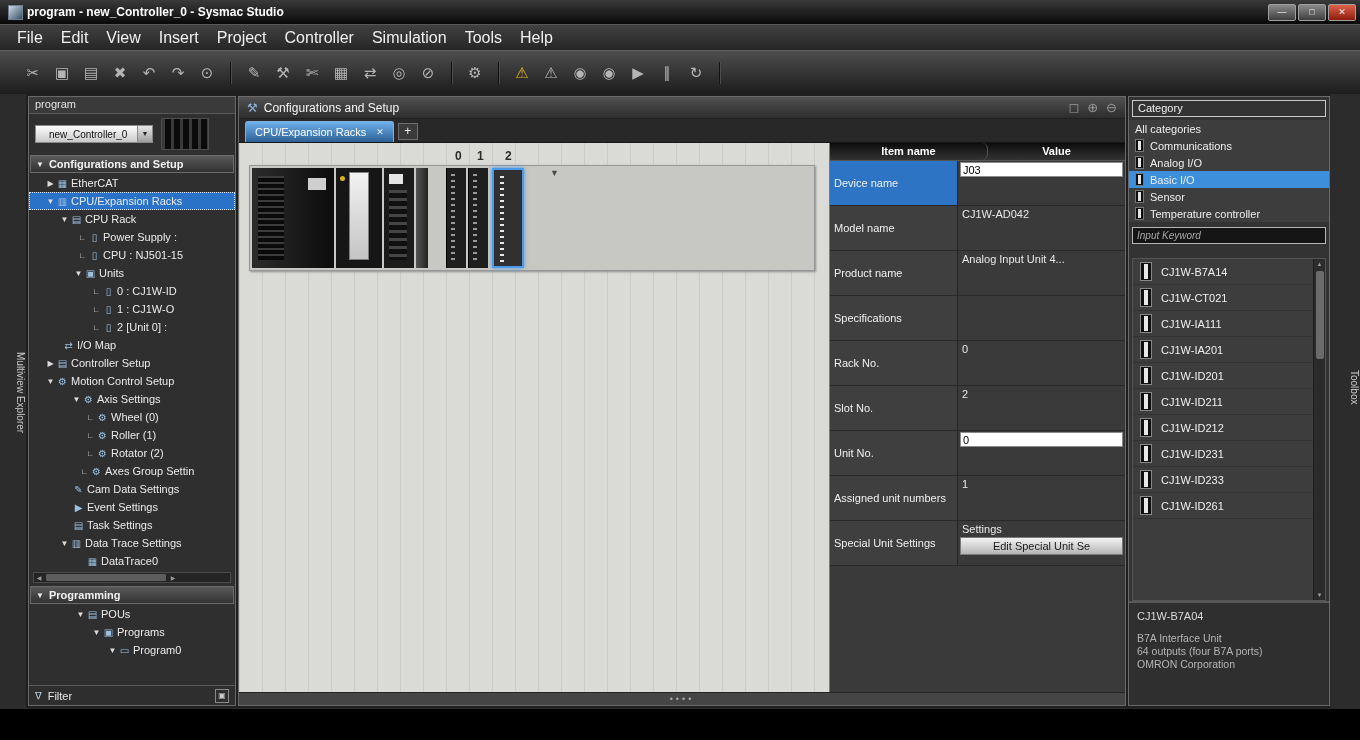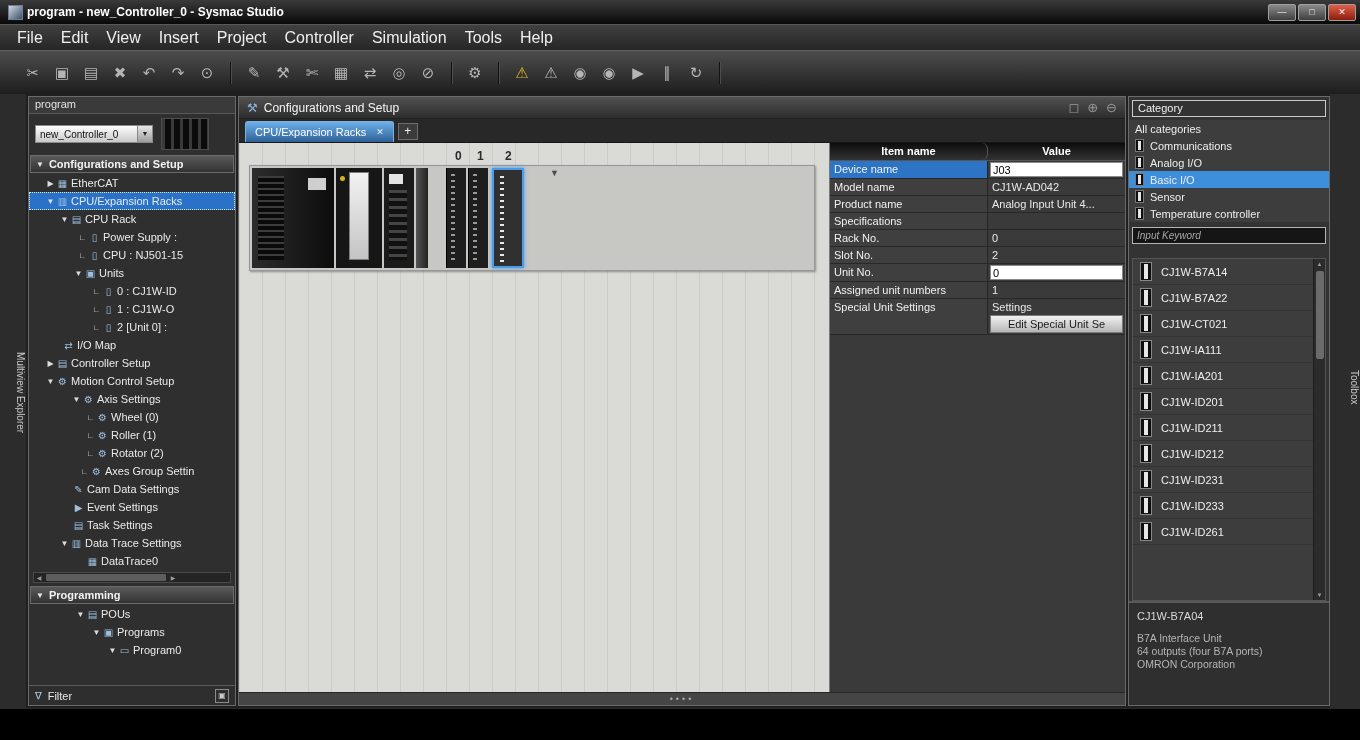--- a/index.html
+++ b/index.html
@@ -28,21 +28,21 @@
   .content { flex:1; display:flex; min-height:0; background:#1f1f1f; }
   .strip { background:#2c2c2c; color:#c9c9c9; font-size:10px; writing-mode:vertical-rl; text-align:left; flex:none; }
   .strip.left { width:26px; padding-top:258px; padding-left:7px; }
   .strip.right { width:30px; padding-top:276px; padding-left:9px; }
 
   
   .left-panel { width:208px; margin:2px; border:1px solid #6a6a6a; background:#2f2f2f; display:flex; flex-direction:column; flex:none; min-height:0; }
   .lp-header { height:17px; background:#3a3a3a; border-bottom:1px solid #585858; color:#e2e2e2; padding:1px 6px; flex:none; }
   .lp-ctrl-row { height:40px; display:flex; align-items:center; gap:8px; padding:4px 6px; flex:none; }
   .ctrl-select { width:118px; height:18px; background:linear-gradient(180deg,#fdfdfd,#c9c9c9); border:1px solid #8a8a8a; color:#111; font-size:10px; display:flex; align-items:center; }
-  .ctrl-select .txt { flex:1; padding-left:4px; overflow:hidden; white-space:nowrap; }
+  .ctrl-select .txt { flex:1; padding-left:13px; overflow:hidden; white-space:nowrap; }
   .ctrl-arrow { width:15px; height:100%; background:linear-gradient(180deg,#e7e7e7,#9e9e9e); border-left:1px solid #8a8a8a; font-size:7px; color:#222; text-align:center; line-height:16px; }
   .ctrl-thumb { width:48px; height:32px; background:#0d0d0d; border:1px solid #4c4c4c; background-image:repeating-linear-gradient(90deg,#3a3a3a 0 3px,#0b0b0b 3px 9px); }
   .tree { flex:none; overflow:hidden; }
   .tree2 { flex:none; }
   .tree-section-hdr { height:18px; background:linear-gradient(180deg,#5a5a5a,#323232); border:1px solid #6b6b6b; margin:1px; display:flex; align-items:center; gap:5px; padding-left:5px; font-weight:bold; color:#f2f2f2; flex:none; }
   .tree-section-hdr .hdr-arrow { font-size:8px; color:#e8e8e8; }
   .tree-row { height:18px; display:flex; align-items:center; white-space:nowrap; overflow:hidden; }
   .tree-row.selected { background:#2a72c8; outline:1px dotted #cfe3f7; outline-offset:-1px; }
   .tarrow { width:11px; font-size:8px; color:#dcdcdc; text-align:center; flex:none; }
   .tglyph { width:13px; font-size:10px; color:#9cc0e0; text-align:center; flex:none; }
@@ -91,21 +91,21 @@
   .s2 { left:242px; width:32px; background:#303030; border:2px solid #4a9be8; box-shadow:0 0 4px #4a9be8; }
   .s2::before { left:6px; background:repeating-linear-gradient(180deg,#e8e8e8 0 2px,transparent 2px 6px); }
   .rack-dd { position:absolute; left:300px; top:2px; font-size:9px; color:#4a4a4a; }
 
   
   .propcol { width:296px; flex:none; border-left:1px solid #7a7a7a; background:#3a3a3a; display:flex; flex-direction:column; }
   .prop-header { height:18px; display:flex; background:linear-gradient(180deg,#0c0c0c,#333); border-bottom:1px solid #555; font-weight:bold; flex:none; }
   .ph-name { width:158px; text-align:center; line-height:17px; border-right:1px solid #555; color:#fff;border-radius:6px; }
   .ph-val { flex:1; text-align:center; line-height:17px; color:#fff; }
   .prow { display:flex; border-bottom:1px solid #282828; align-items:stretch; }
-  .pname { width:158px; padding:2px 4px; background:#3f3f3f; border-right:1px solid #262626; color:#f0f0f0; }
+  .pname { width:128px; padding:16px 4px; background:#3f3f3f; border-right:1px solid #262626; color:#f0f0f0; }
   .pname.selected { background:#2d74c4; }
   .pval { flex:1; padding:1px 2px; color:#e8e8e8; }
   .pinput { display:block; width:100%; height:15px; background:#fff; border:1px solid #8a8a8a; color:#000; font-size:11px; font-family:inherit; padding:0 2px; }
   .ptext { display:block; padding:1px 2px; }
   .pbtn { display:block; width:100%; height:18px; margin-top:1px; background:linear-gradient(180deg,#f2f2f2,#b5b5b5); border:1px solid #7a7a7a; color:#1b1b1b; font-size:11px; font-family:inherit; white-space:nowrap; overflow:hidden; }
   .prop-fill { flex:1; }
   .c-scroll { height:13px; background:#454545; border-top:1px solid #262626; text-align:center; color:#a8a8a8; font-size:9px; letter-spacing:3px; line-height:12px; flex:none; }
 
   
   .right-panel { width:202px; margin:2px 0 2px 0; border:1px solid #6a6a6a; background:#333; display:flex; flex-direction:column; flex:none; min-height:0; }
@@ -575,24 +575,20 @@
       <input class="tb-keyword" placeholder="Input Keyword" style="">
 
       <div class="tb-list">
         <div class="tb-rows">
 
             <div class="tb-row">
               <span class="unit-icon-lg"></span>
               <span>CJ1W-B7A14</span>
             </div>
 
-            <div class="tb-row">
-              <span class="unit-icon-lg"></span>
-              <span>CJ1W-B7A22</span>
-            </div>
 
             <div class="tb-row">
               <span class="unit-icon-lg"></span>
               <span>CJ1W-CT021</span>
             </div>
 
             <div class="tb-row">
               <span class="unit-icon-lg"></span>
               <span>CJ1W-IA111</span>
             </div>

